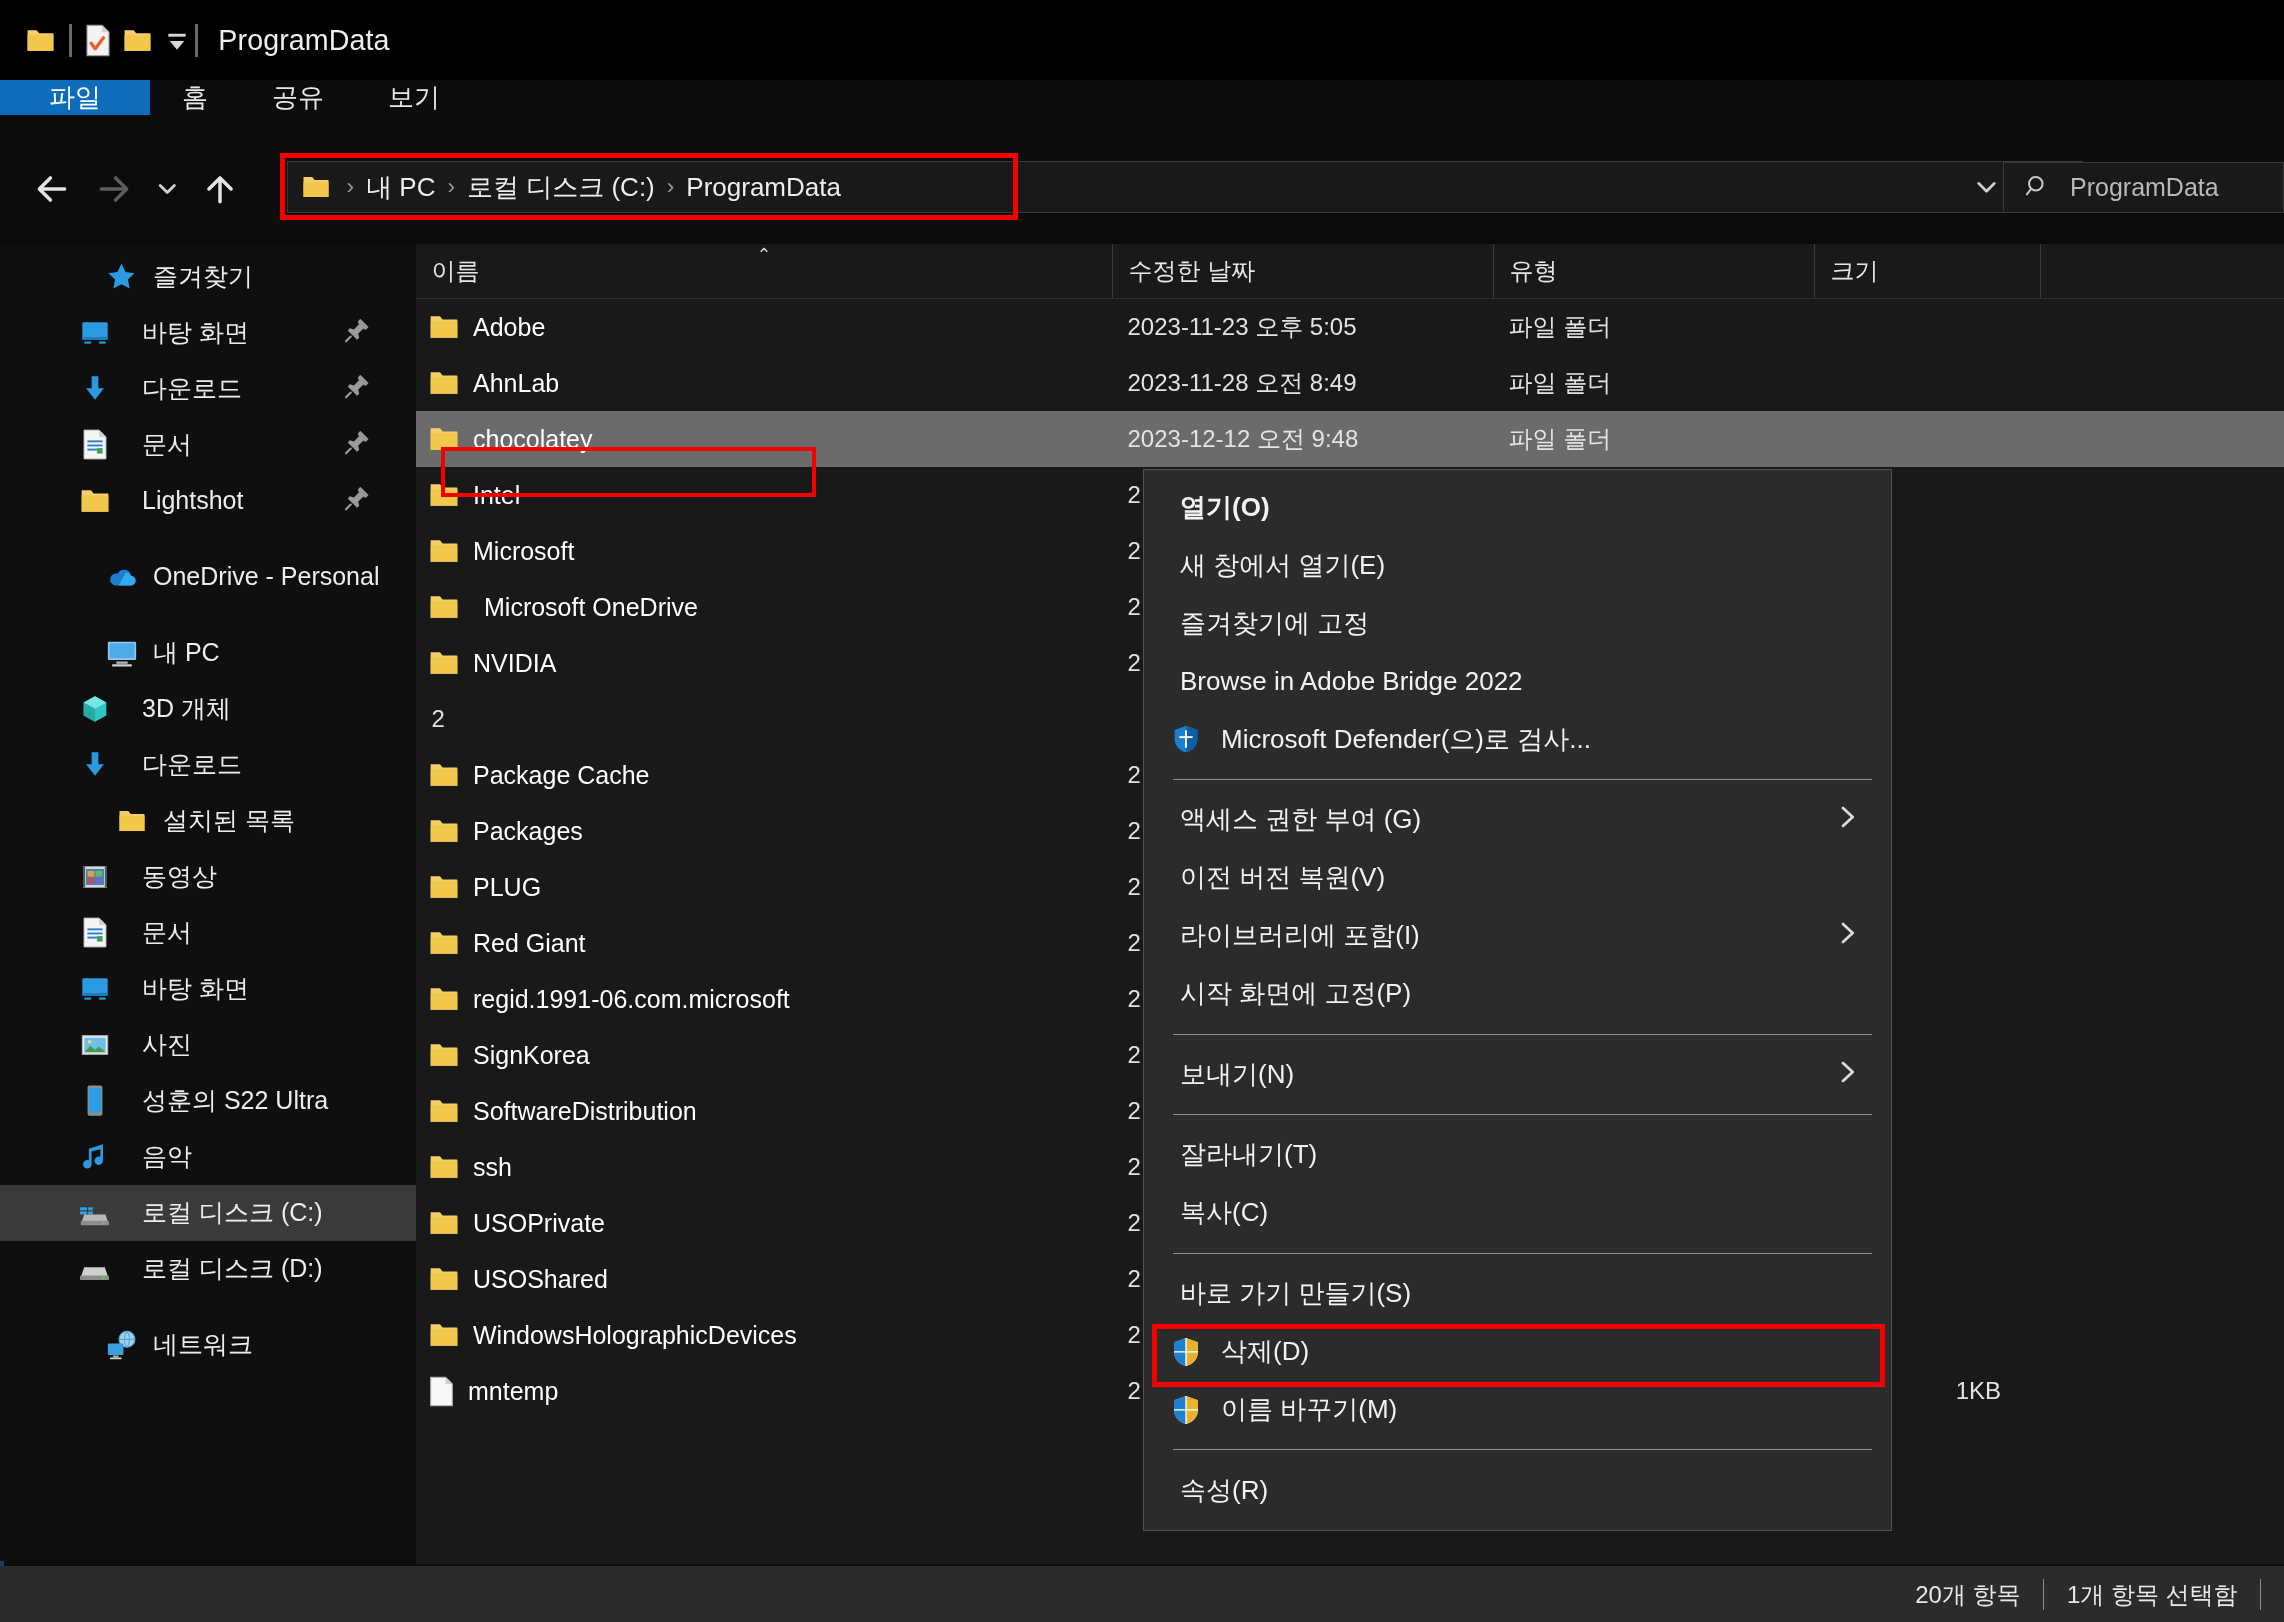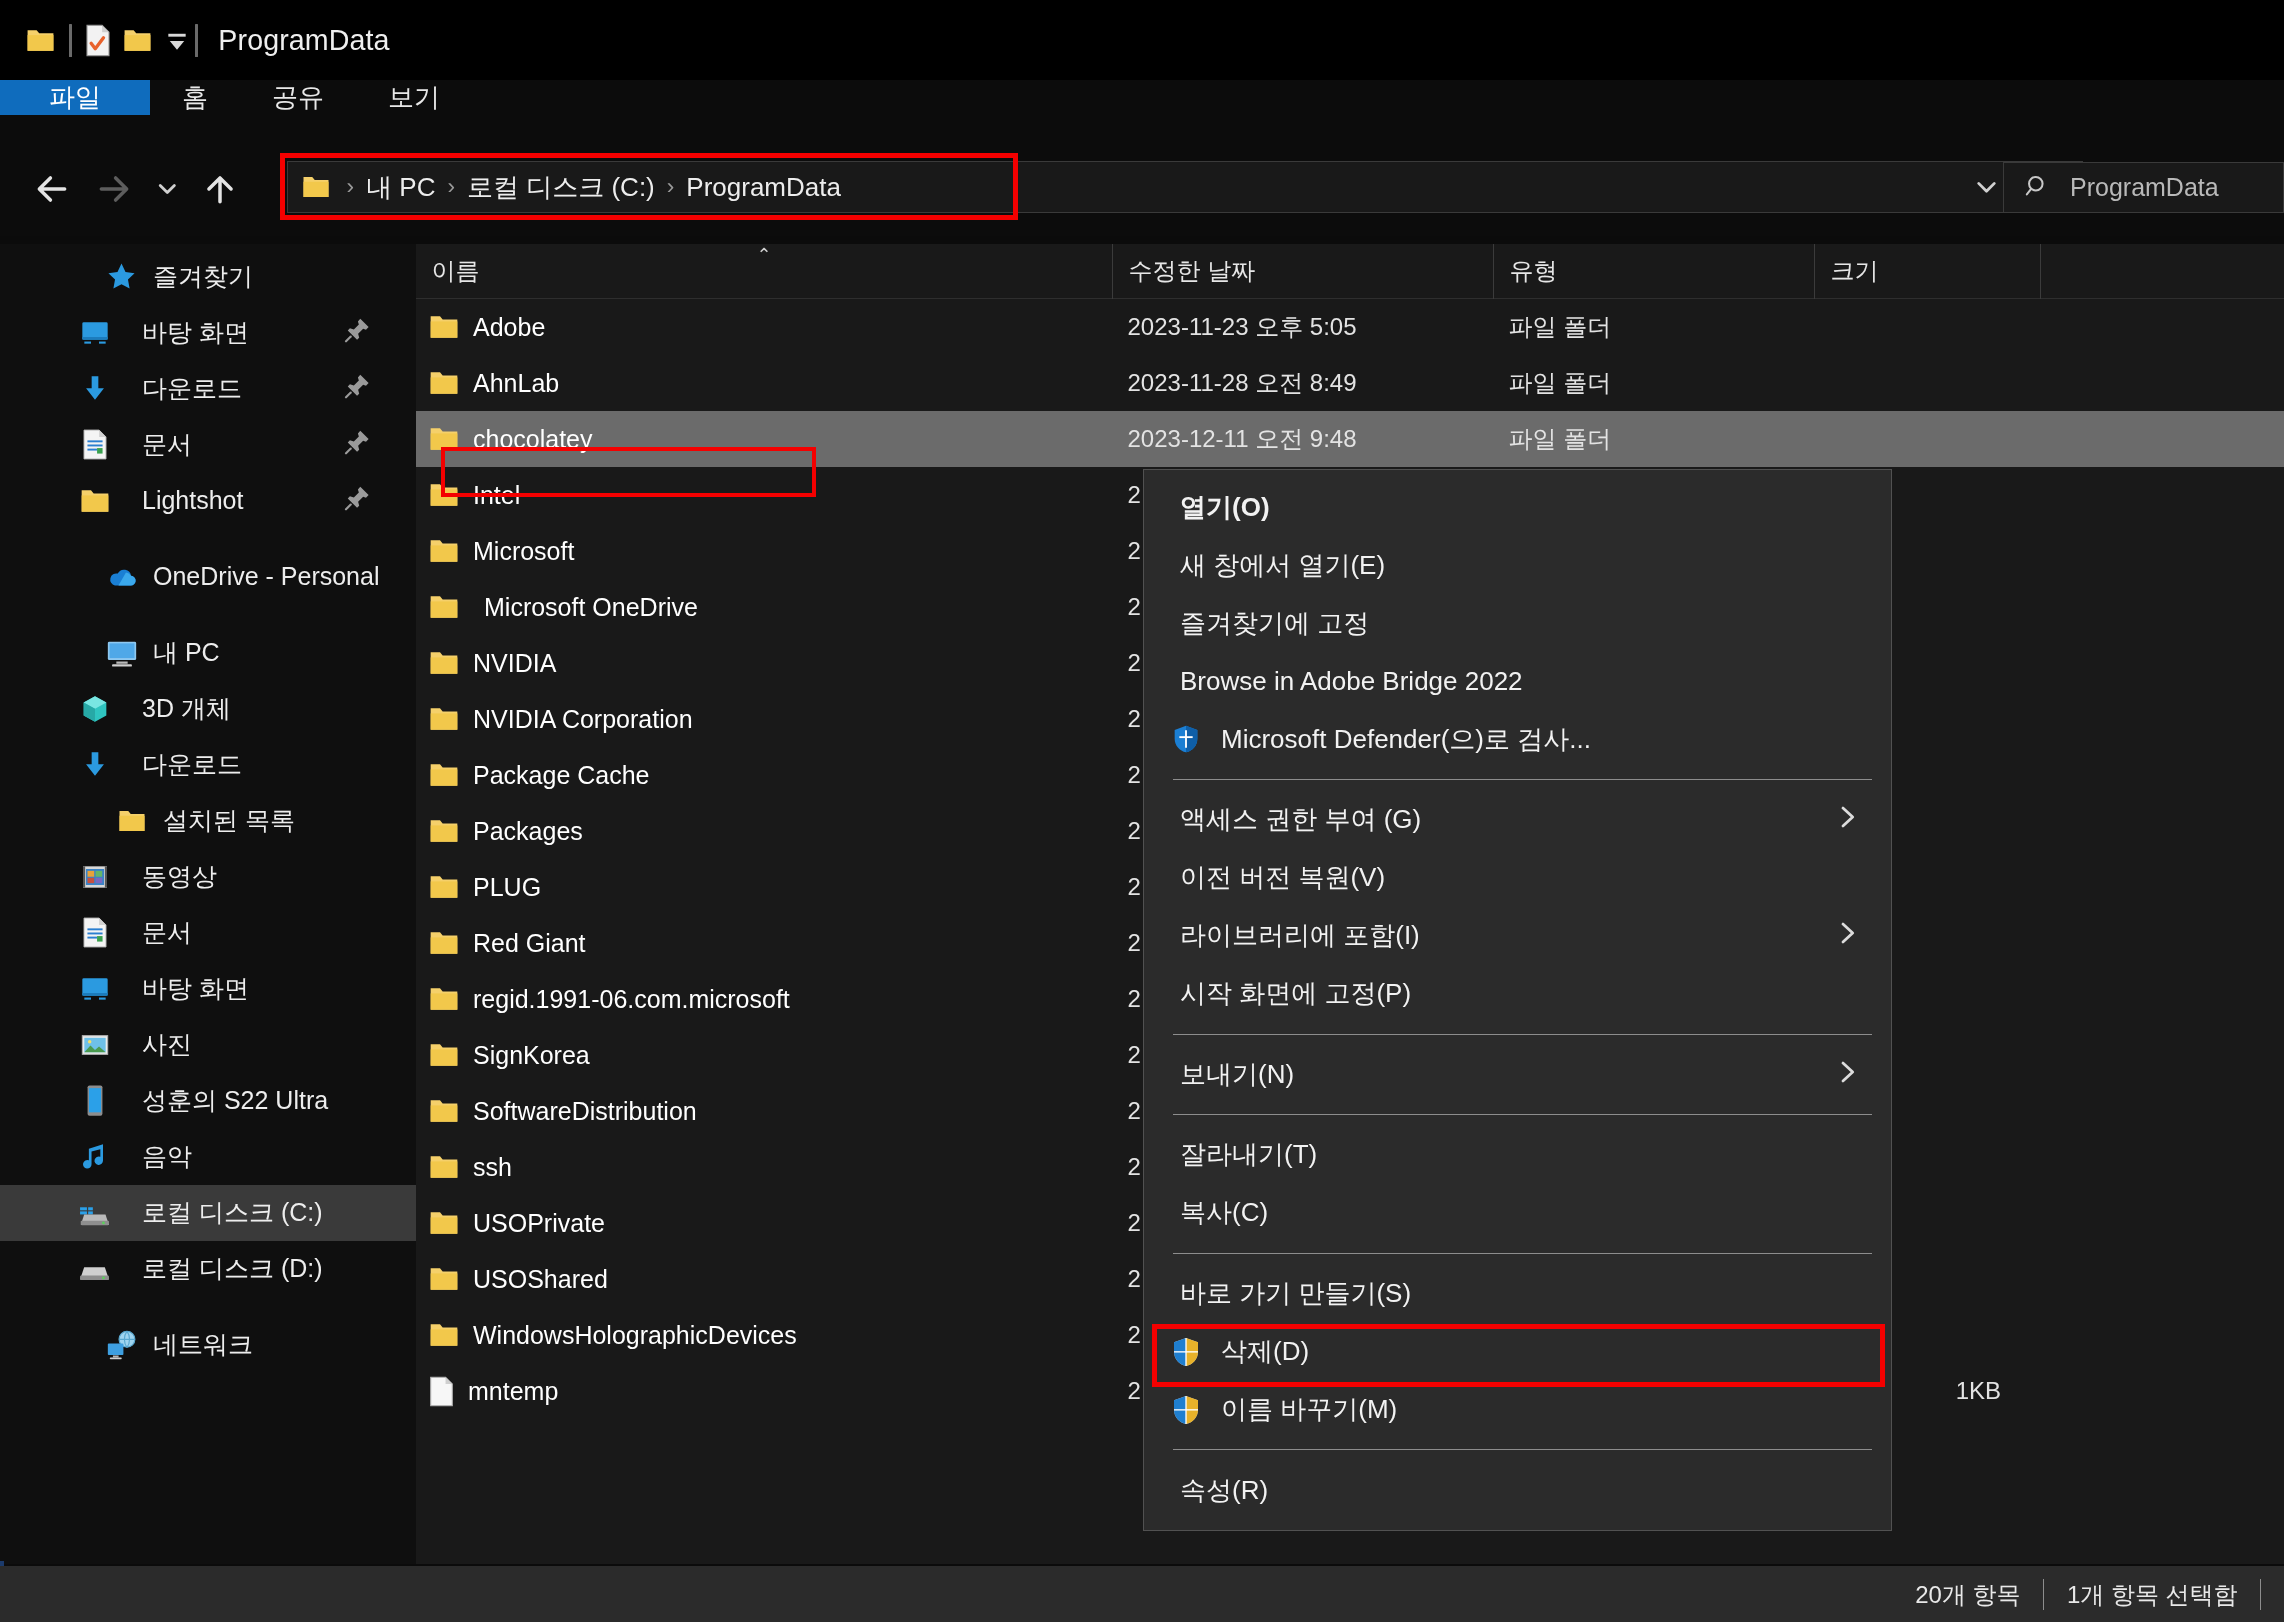--- a/index.html
+++ b/index.html
@@ -723,21 +723,21 @@
         <div class="row selected">
           <div class="cell-name" style="width: 696px;">
             <span class="fico">
               <svg width="32" height="32" viewBox="0 0 24 24">
                 <path d="M2 4h7l2 2.4h11V20H2z" fill="#f5d06a"></path>
                 <path d="M2 7.8h20V20H2z" fill="#f2c84b"></path>
               </svg>
             </span>
             <span>chocolatey</span>
           </div>
-          <div class="cell" style="width: 381px;">2023-12-11 오전 9:48</div>
+          <div class="cell" style="width: 381px;">2023-12-12 오전 9:48</div>
           <div class="cell" style="width: 321px;">파일 폴더</div>
           <div class="cell size" style="width: 226px;"></div>
         </div>
         <div class="row">
           <div class="cell-name" style="width: 696px;">
             <span class="fico">
               <svg width="32" height="32" viewBox="0 0 24 24">
                 <path d="M2 4h7l2 2.4h11V20H2z" fill="#f5d06a"></path>
                 <path d="M2 7.8h20V20H2z" fill="#f2c84b"></path>
               </svg>
@@ -784,29 +784,20 @@
                 <path d="M2 7.8h20V20H2z" fill="#f2c84b"></path>
               </svg>
             </span>
             <span>NVIDIA</span>
           </div>
           <div class="cell" style="width: 381px;">2</div>
           <div class="cell" style="width: 321px;"></div>
           <div class="cell size" style="width: 226px;"></div>
         </div>
         <div class="row">
-          <div class="cell-name" style="width: 696px;">
-            <span class="fico">
-              <svg width="32" height="32" viewBox="0 0 24 24">
-                <path d="M2 4h7l2 2.4h11V20H2z" fill="#f5d06a"></path>
-                <path d="M2 7.8h20V20H2z" fill="#f2c84b"></path>
-              </svg>
-            </span>
-            <span>NVIDIA Corporation</span>
-          </div>
           <div class="cell" style="width: 381px;">2</div>
           <div class="cell" style="width: 321px;"></div>
           <div class="cell size" style="width: 226px;"></div>
         </div>
         <div class="row">
           <div class="cell-name" style="width: 696px;">
             <span class="fico">
               <svg width="32" height="32" viewBox="0 0 24 24">
                 <path d="M2 4h7l2 2.4h11V20H2z" fill="#f5d06a"></path>
                 <path d="M2 7.8h20V20H2z" fill="#f2c84b"></path>

